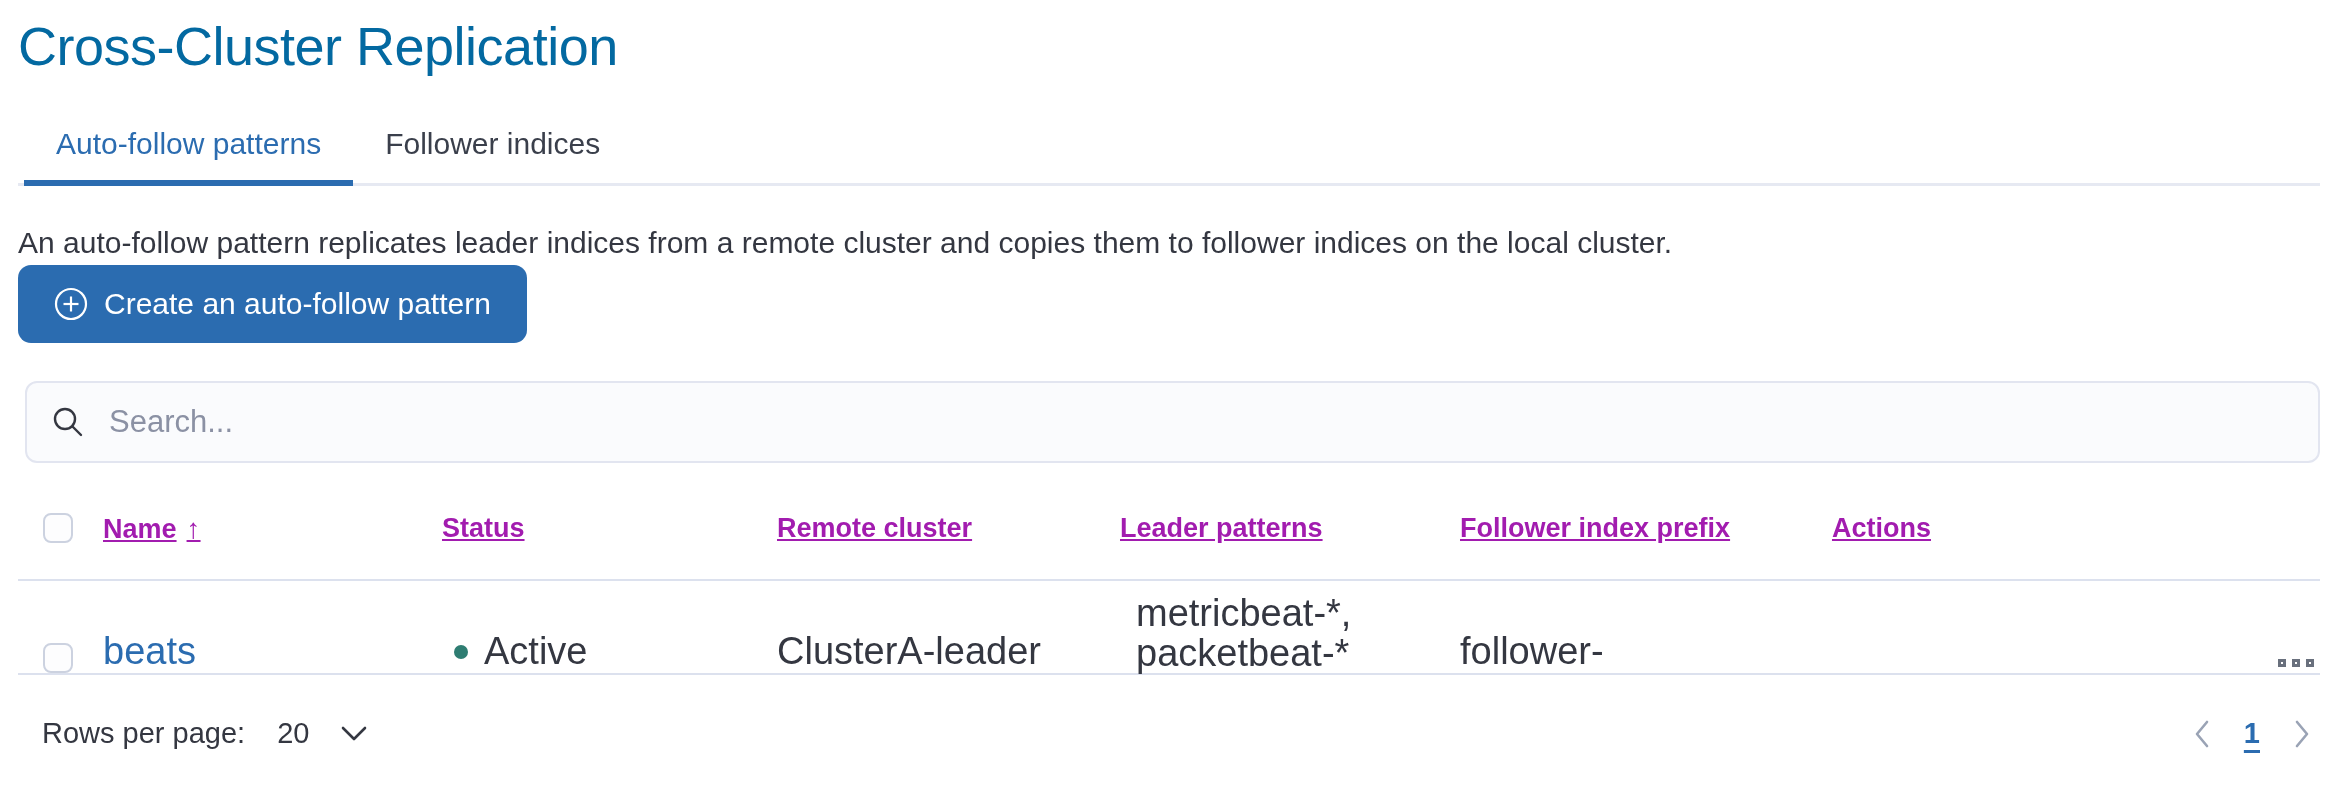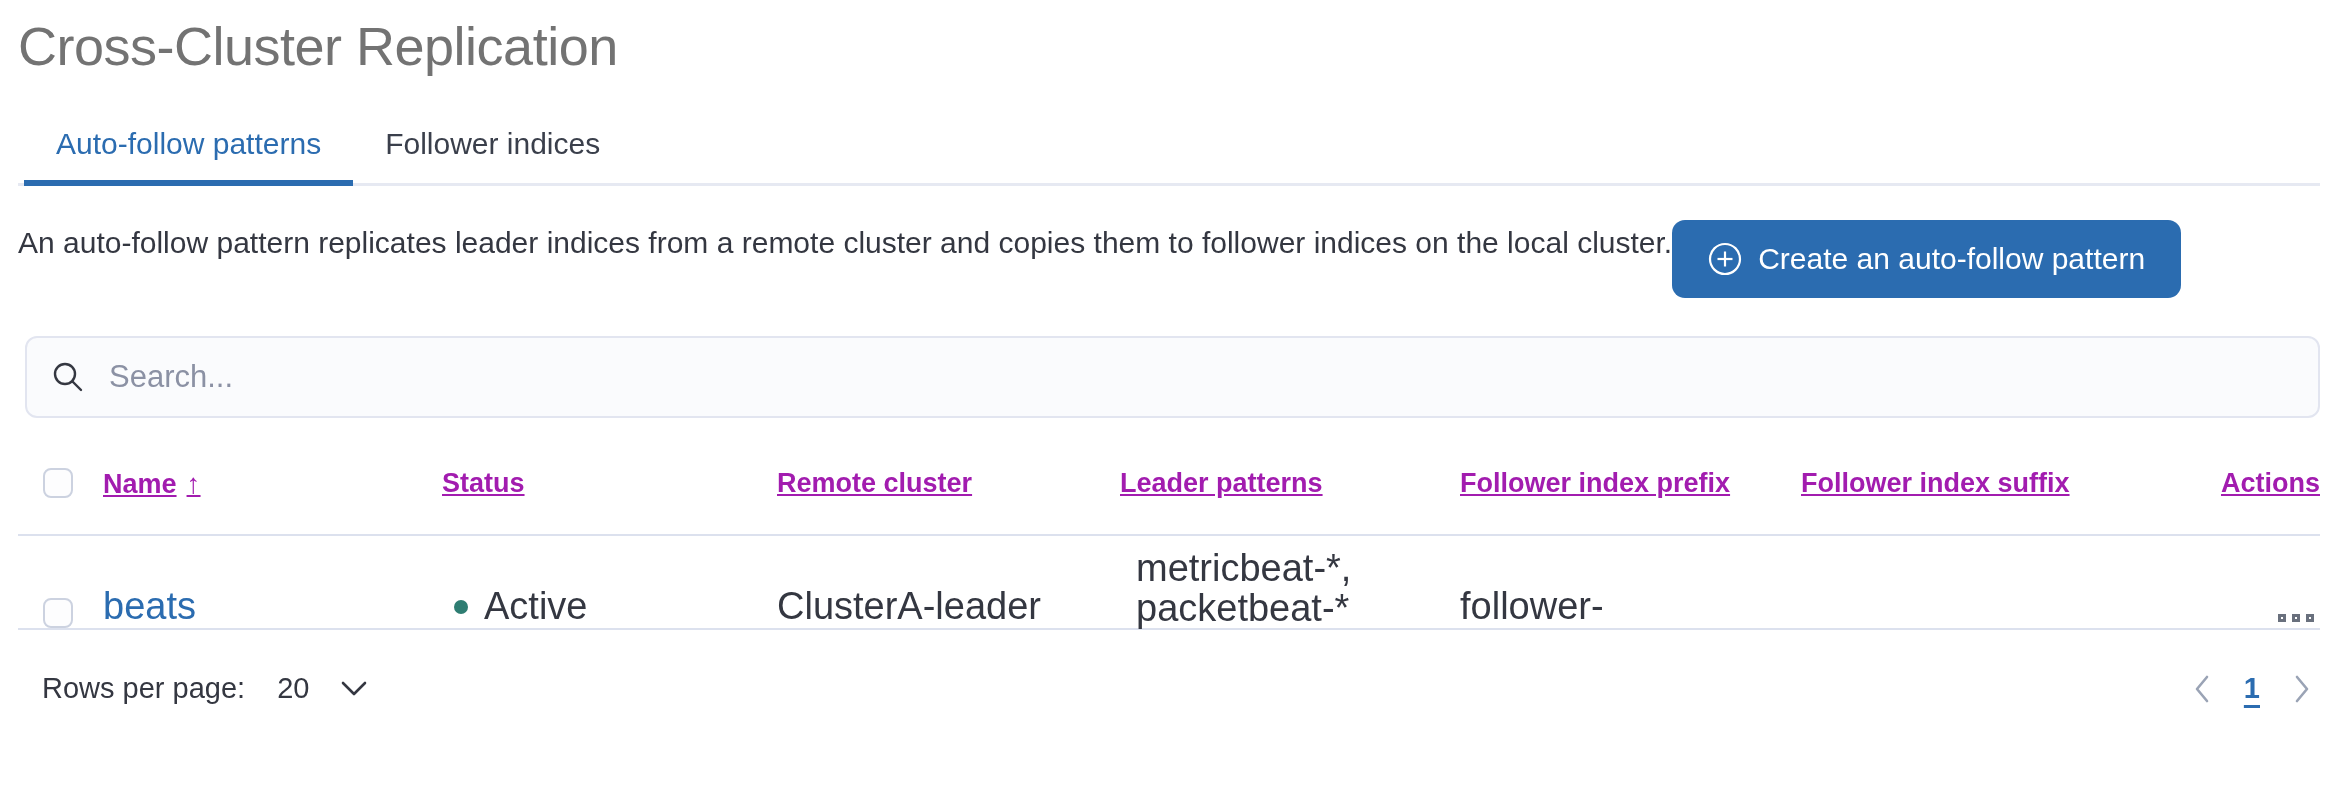--- a/index.html
+++ b/index.html
@@ -7,33 +7,33 @@
   body {
     width: 2336px; height: 800px; overflow: hidden;
     background: #ffffff; color: #343741;
     font-family: "Liberation Sans", sans-serif;
   }
   .container { padding: 10px 16px 0 18px; }
 
   
   .page-title {
     margin: 4px 0 0 0; font-size: 54px; line-height: 64px;
-    font-weight: 400; color: #737373; letter-spacing: -0.5px;
+    font-weight: 400; color: #0369a1; letter-spacing: -0.5px;
   }
 
   
   .tabs { display: flex; margin-top: 40px; border-bottom: 3px solid #e6e9f2; padding-left: 6px; }
   .tab {
     font-size: 30px; line-height: 36px; padding: 8px 32px 24px;
     color: #3a3f4b; cursor: pointer; margin-bottom: -3px;
   }
   .tab.active { color: #2b6cb0; padding-bottom: 18px; border-bottom: 6px solid #2b6cb0; }
 
   
-  .intro-row { display: flex; align-items: flex-start; margin-top: 34px; }
+  .intro-row { display: flex; justify-content: space-between; align-items: flex-start; margin-top: 34px; flex-direction: column; }
   .description { margin: 0; font-size: 30px; line-height: 45px; max-width: 1750px; color: #343741; }
   .create-btn {
     display: flex; align-items: center; gap: 16px; flex: none;
     background: #2b6cb0; color: #ffffff; border: none; border-radius: 13px;
     height: 78px; padding: 17px 36px; font-size: 30px; font-family: inherit; cursor: pointer;
   }
   .create-btn svg { display: block; }
 
   
   .search-bar {
@@ -129,21 +129,20 @@
       <div class="col-check">
         <div class="checkbox"></div>
       </div>
       <div class="col-name">
         <span>Name</span><span class="sort-arrow">↑</span>
       </div>
       <div class="col-status">Status</div>
       <div class="col-remote">Remote cluster</div>
       <div class="col-leader">Leader patterns</div>
       <div class="col-prefix">Follower index prefix</div>
-      <div class="col-suffix">Follower index suffix</div>
       <div class="col-actions">Actions</div>
     </div>
 
     <div class="trow">
       <div class="col-check">
         <div class="checkbox"></div>
       </div>
       <div class="col-name">
         <a class="link">beats</a>
       </div>

